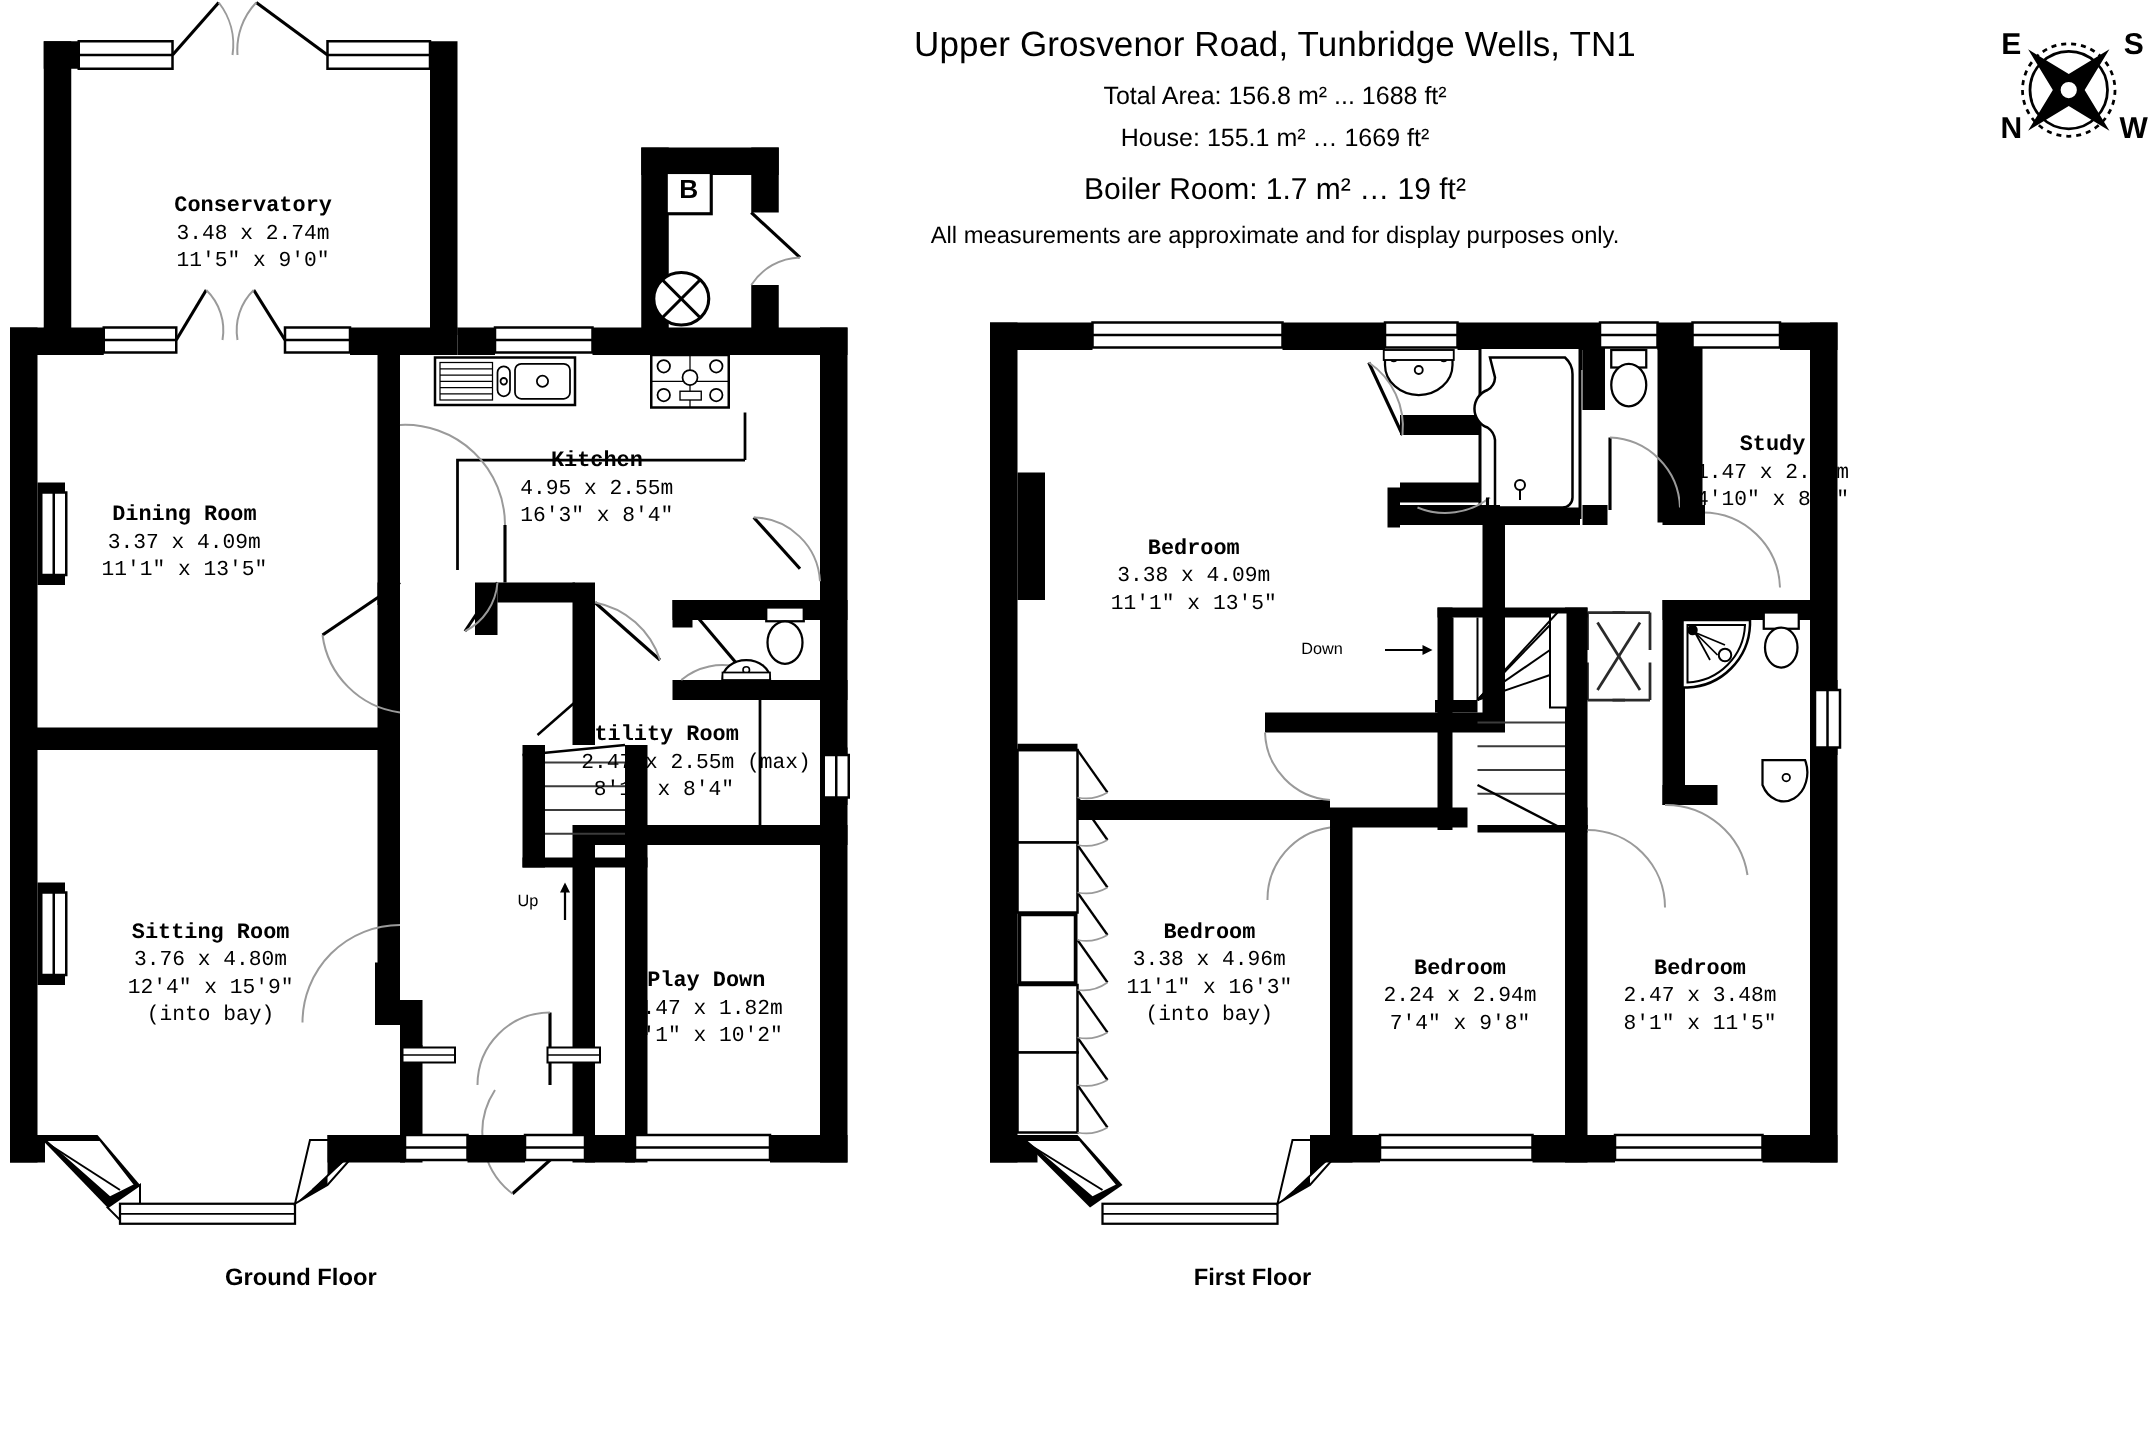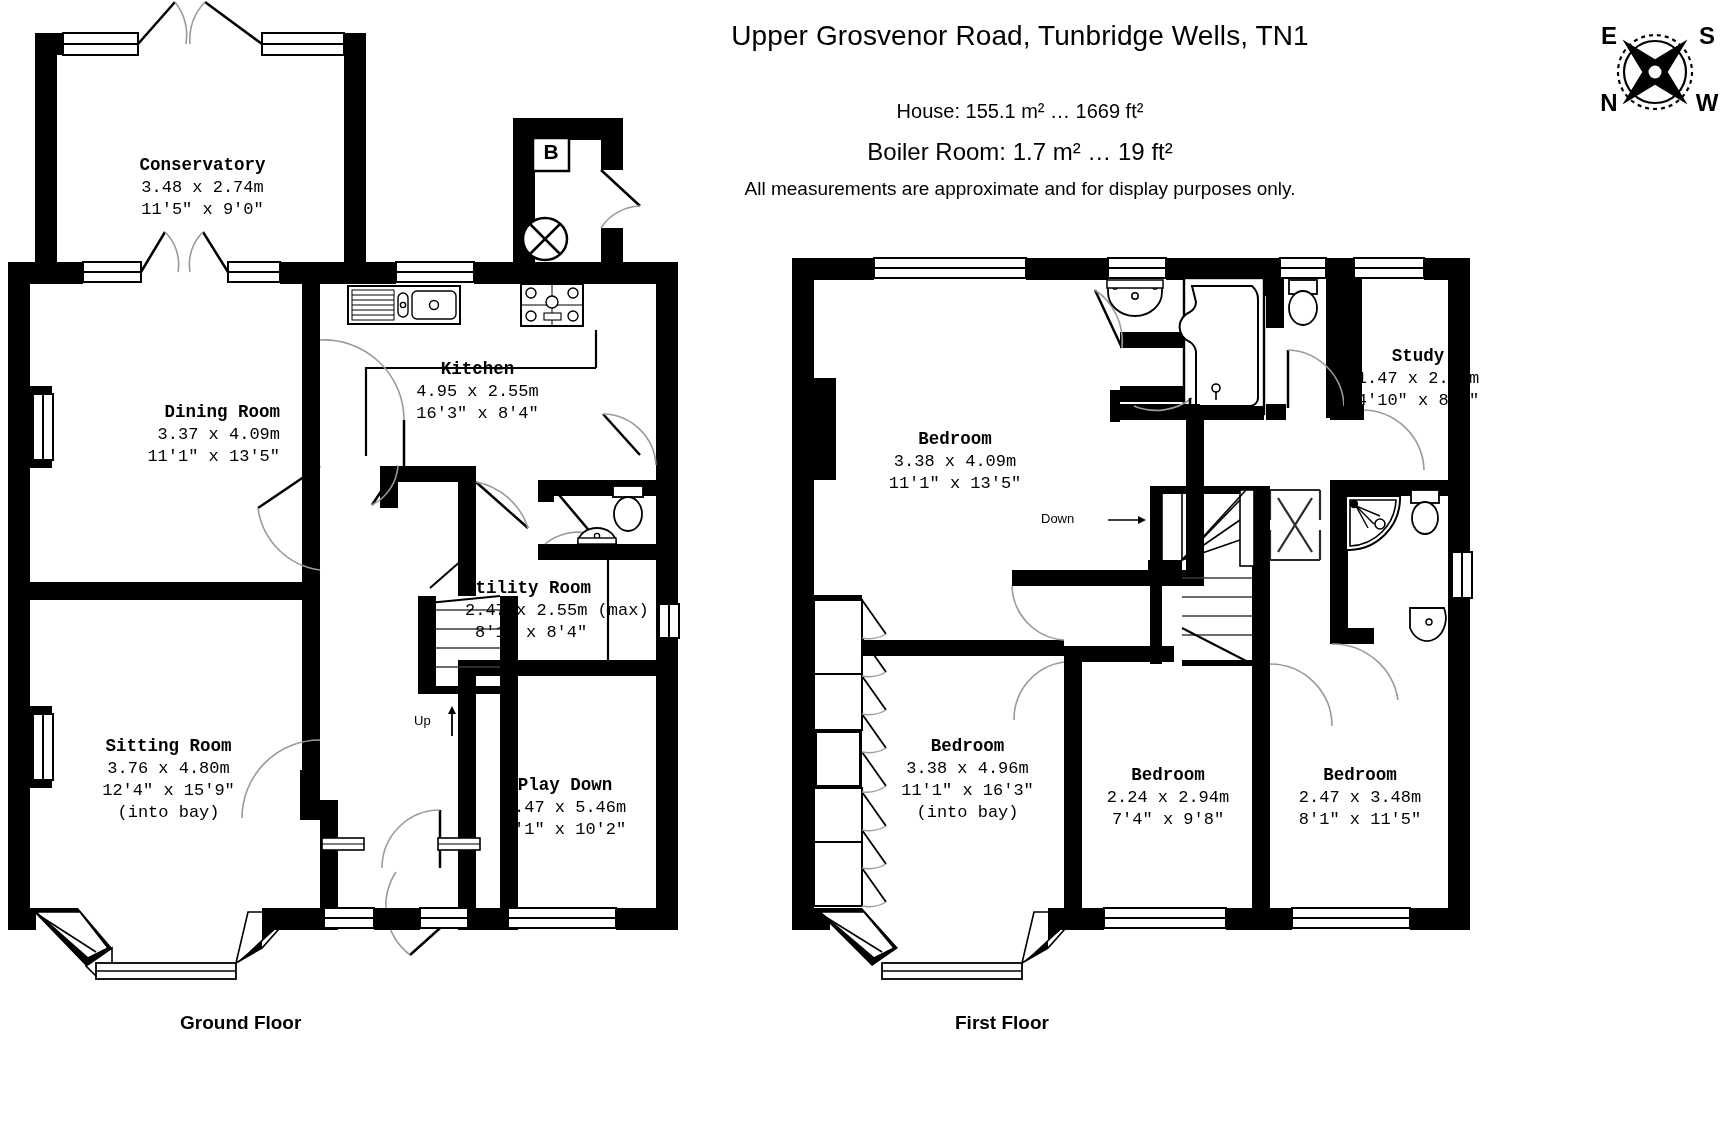--- a/index.html
+++ b/index.html
@@ -75,20 +75,21 @@
     font-weight: bold;
     text-align: center;
   }
 </style>
 </head>
 <body>
 
 <div id="stage">
 
   <div class="hdr" id="title">Upper Grosvenor Road, Tunbridge Wells, TN1</div>
+  <div class="hdr" id="areaTotal">Total Area: 156.8 m² ... 1688 ft²</div>
   <div class="hdr" id="areaHouse">House: 155.1 m² … 1669 ft²</div>
   <div class="hdr" id="areaBoiler">Boiler Room: 1.7 m² … 19 ft²</div>
   <div class="hdr" id="disclaimer">All measurements are approximate and for display purposes only.</div>
 
   <svg class="plan" viewBox="0 0 1720 1144" style="pointer-events:none;">
     <g transform="translate(1655,72)">
       <circle r="31" fill="none" stroke="#000" stroke-width="2.2"></circle>
       <circle r="37" fill="none" stroke="#000" stroke-width="2.2" stroke-dasharray="4 4"></circle>
 
       <path d="M 0,-46 L 9,-9 L 46,0 L 9,9 L 0,46 L -9,9 L -46,0 L -9,-9 Z" transform="rotate(45)" fill="#000"></path>
@@ -367,21 +368,21 @@
       </g>
     </g>
   </svg>
 
   <div class="rm" style="left:80px;top:154px;width:245px;">
     <span class="nm">Conservatory</span>
     <span class="dm">3.48 x 2.74m</span>
     <span class="dm">11'5" x 9'0"</span>
   </div>
 
-  <div class="rm" style="left:35px;top:401px;width:245px;text-align:right;">
+  <div class="rm" style="left:25px;top:401px;width:245px;">
     <span class="nm">Dining Room</span>
     <span class="dm">3.37 x 4.09m</span>
     <span class="dm">11'1" x 13'5"</span>
   </div>
 
   <div class="rm" style="left:360px;top:358px;width:235px;">
     <span class="nm">Kitchen</span>
     <span class="dm">4.95 x 2.55m</span>
     <span class="dm">16'3" x 8'4"</span>
   </div>
@@ -394,21 +395,21 @@
 
   <div class="rm" style="left:46px;top:735px;width:245px;">
     <span class="nm">Sitting Room</span>
     <span class="dm">3.76 x 4.80m</span>
     <span class="dm">12'4" x 15'9"</span>
     <span class="dm">(into bay)</span>
   </div>
 
   <div class="rm" style="left:465px;top:774px;width:200px;">
     <span class="nm">Play Down</span>
-    <span class="dm">2.47 x 5.46m</span>
+    <span class="dm">2.47 x 1.82m</span>
     <span class="dm">8'1" x 10'2"</span>
   </div>
 
   <div class="bold-b" style="left:533px;top:140px;width:36px;">B</div>
   <div class="tiny" style="left:414px;top:713px;">Up</div>
 
   <svg class="plan" viewBox="0 0 1720 1144" style="pointer-events:none;">
     <g>
 
       <rect x="792" y="258" width="22" height="672" fill="#000"></rect>

